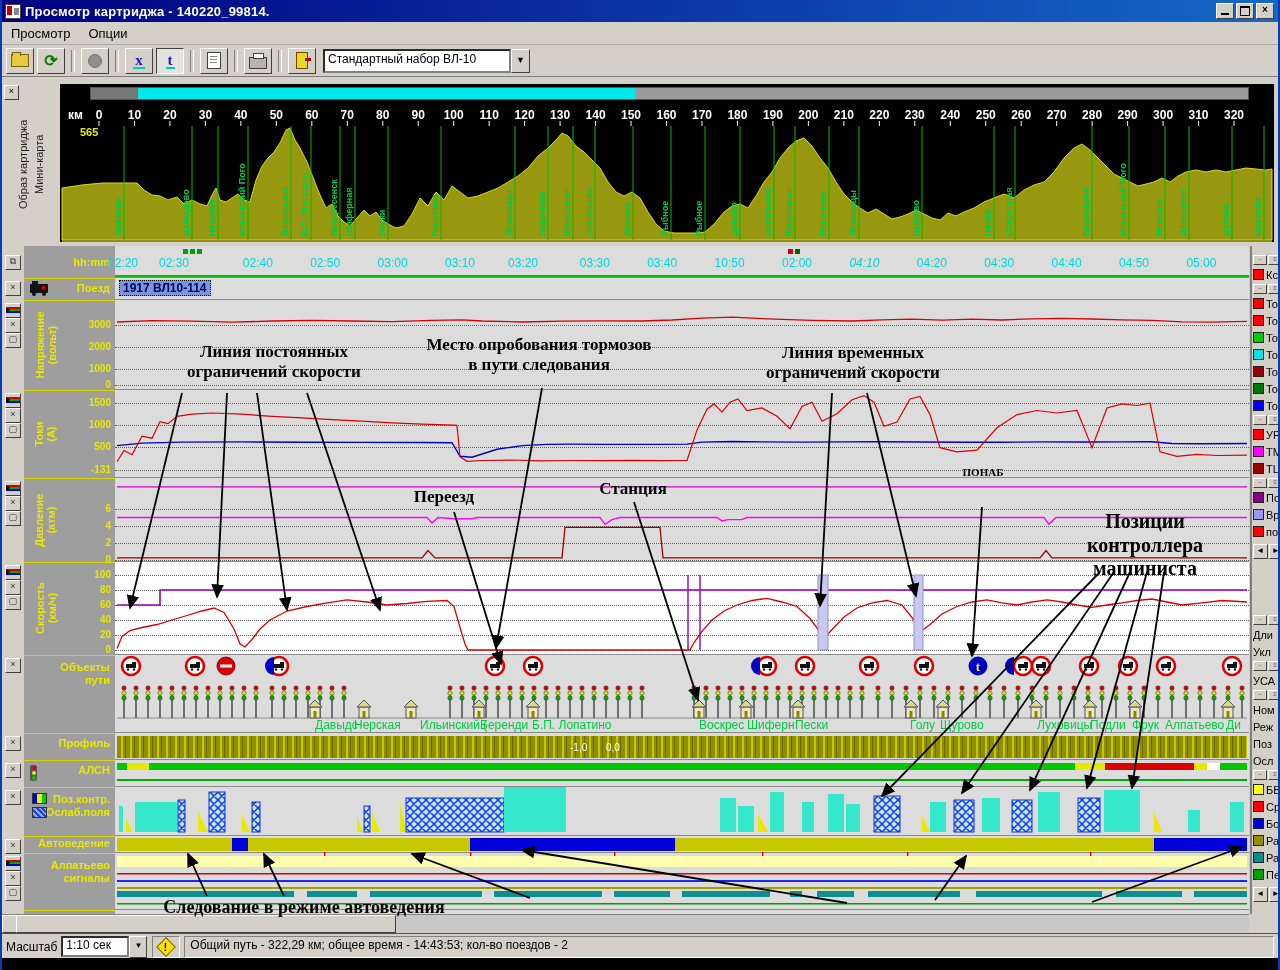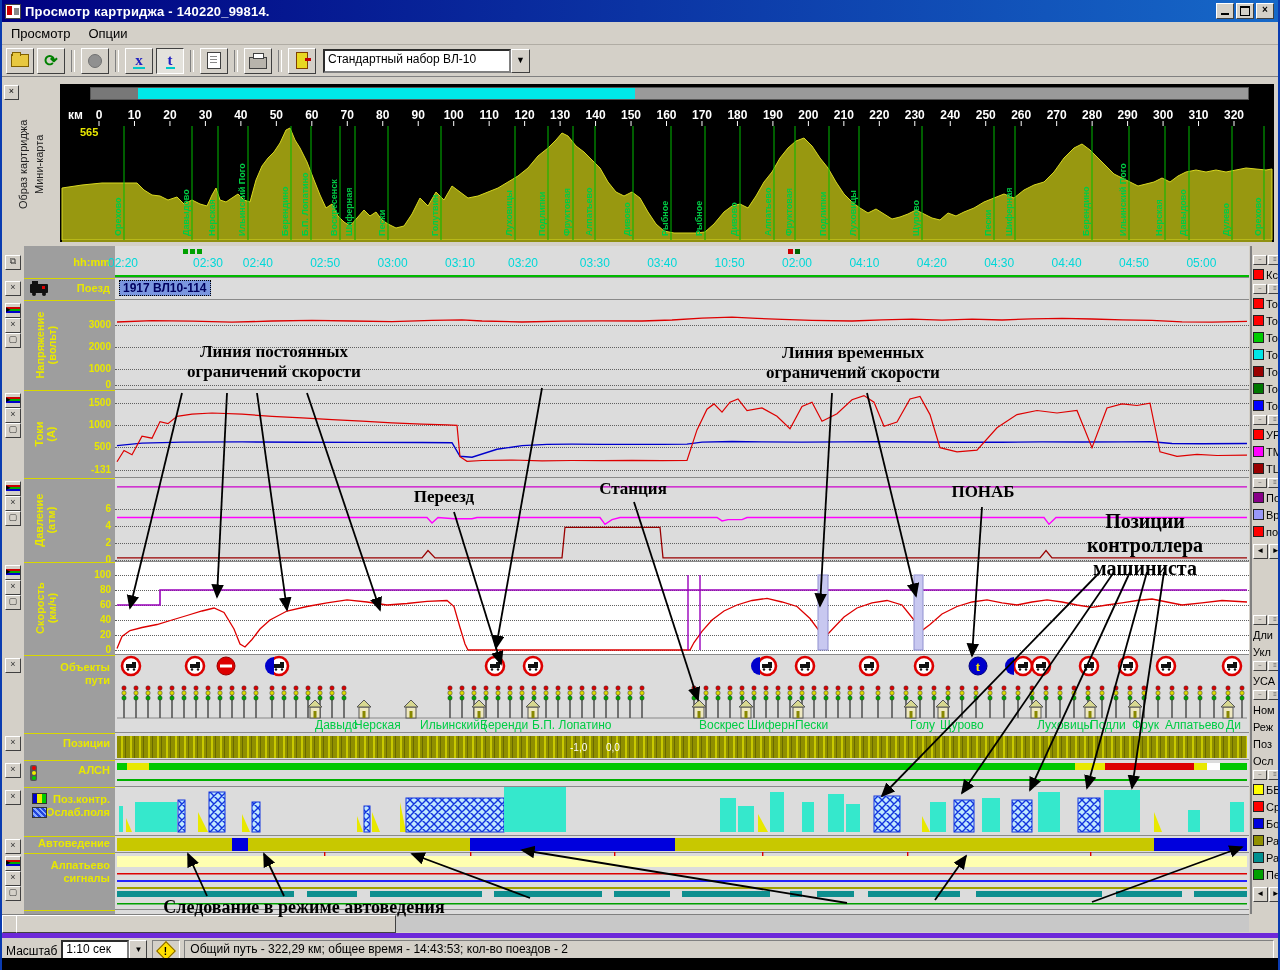--- a/index.html
+++ b/index.html
@@ -74,21 +74,21 @@
   .lg-hdr{display:flex;gap:1px;padding:1px 0 1px 1px;}
   .lg-hdr span{width:12px;height:8px;background:#d4d0c8;border:1px solid;border-color:#fff #404040 #404040 #fff;font-size:6px;line-height:7px;text-align:center;color:#555;}
   .lg-item{display:flex;align-items:center;height:17px;font-size:11px;color:#000;white-space:nowrap;padding-left:1px;}
   .lg-sq{width:9px;height:9px;border:1px solid #222;margin-right:2px;flex:0 0 auto;}
   .lg-arrows{display:flex;gap:1px;padding:2px 0 2px 1px;}
   .lg-arrows span{width:13px;height:13px;background:#d4d0c8;border:1px solid;border-color:#fff #404040 #404040 #fff;font-size:8px;line-height:12px;text-align:center;}
   
   #hscroll{position:absolute;left:0;top:914px;width:1247px;height:17px;background:#c8c8c8;border-top:1px solid #808080;}
   #hthumb{position:absolute;left:14px;top:0;width:378px;height:16px;background:#d4d0c8;border:1px solid;border-color:#fff #404040 #404040 #fff;}
   #hsq{position:absolute;left:0;top:0;width:14px;height:16px;background:#d4d0c8;border:1px solid;border-color:#fff #404040 #404040 #fff;}
-  #statusbar{position:absolute;left:0;top:933px;width:100%;height:25px;background:#d4d0c8;border-top:5px solid #6d28d9;display:flex;align-items:center;font-size:12px;}
+  #statusbar{position:absolute;left:0;top:933px;width:100%;height:25px;background:#d4d0c8;border-top:1px solid #6d28d9;display:flex;align-items:center;font-size:12px;}
   #scale-label{padding:0 4px;}
   #scale-field{width:58px;height:17px;background:#fff;border:2px inset #808080;font-size:12px;padding:0 3px;}
   #scale-drop{width:16px;height:20px;background:#d4d0c8;border:1px solid;border-color:#fff #404040 #404040 #fff;text-align:center;font-size:8px;line-height:18px;}
   #diamond-wrap{width:26px;height:20px;border:1px solid;border-color:#808080 #fff #fff #808080;margin-left:5px;display:flex;align-items:center;justify-content:center;}
   #diamond{width:12px;height:12px;background:#ffe000;border:1px solid #806000;transform:rotate(45deg);display:flex;align-items:center;justify-content:center;}
   #diamond i{transform:rotate(-45deg);font-style:normal;font-weight:bold;font-size:10px;}
   #status-info{flex:1;height:18px;border:1px solid;border-color:#808080 #fff #fff #808080;margin:0 4px;padding:1px 5px;}
   #blackstrip{position:absolute;left:0;top:958px;width:100%;height:12px;background:#000;}
 </style>
 </head>
@@ -360,21 +360,21 @@
         <div class="tick" style="top: 323px; right: 0px;">100</div>
         <div class="tick" style="top: 338px; right: 0px;">80</div>
         <div class="tick" style="top: 353px; right: 0px;">60</div>
         <div class="tick" style="top: 368px; right: 0px;">40</div>
         <div class="tick" style="top: 383px; right: 0px;">20</div>
         <div class="tick" style="top: 398px; right: 0px;">0</div>
         <div class="ysep" style="top: 409px;"></div>
         <div class="rowlabel" style="top: 415px;">Объекты
 пути</div>
         <div class="ysep" style="top: 487px;"></div>
-        <div class="rowlabel" style="top: 491px;">Позиции</div>
+        <div class="rowlabel" style="top: 491px;">Профиль</div>
         <div class="ysep" style="top: 514px;"></div>
         <div class="rowlabel" style="top: 518px;">АЛСН</div>
         <div class="ysep" style="top: 541px;"></div>
         <div style="left: 6px; top: 519px; width: 7px; height: 16px; background: rgb(85, 85, 85); position: absolute; border-radius: 2px;">
           <div style="position: absolute; left: 1.5px; top: 1px; width: 4px; height: 4px; border-radius: 50%; background: rgb(238, 0, 0);"></div>
           <div style="position: absolute; left: 1.5px; top: 6px; width: 4px; height: 4px; border-radius: 50%; background: rgb(238, 238, 0);"></div>
           <div style="position: absolute; left: 1.5px; top: 11px; width: 4px; height: 4px; border-radius: 50%; background: rgb(0, 204, 0);"></div>
         </div>
         <div class="rowlabel" style="top: 547px;">Поз.контр.
 Ослаб.поля</div>
@@ -416,31 +416,31 @@
           <div class="gridline" style="top: 73px;"></div>
           <div class="gridline" style="top: 88px;"></div>
         </div>
         <div class="crow" style="top: 409px; height: 78px; background: rgb(220, 220, 220);"></div>
         <div class="crow" style="top: 487px; height: 27px; background: rgb(220, 220, 220);"></div>
         <div class="crow" style="top: 514px; height: 27px; background: rgb(220, 220, 220);"></div>
         <div class="crow" style="top: 541px; height: 49px; background: rgb(220, 220, 220);"></div>
         <div class="crow" style="top: 590px; height: 17px; background: rgb(220, 220, 220);"></div>
         <div class="crow" style="top: 607px; height: 57px; background: rgb(220, 220, 220);"></div>
         <div class="timelbl" style="left: -7px; top: 10px;">02:20</div>
-        <div class="timelbl" style="left: 78px; top: 10px;">02:30</div>
+        <div class="timelbl" style="left: 44px; top: 10px;">02:30</div>
         <div class="timelbl" style="left: 127.8px; top: 10px;">02:40</div>
         <div class="timelbl" style="left: 195.2px; top: 10px;">02:50</div>
         <div class="timelbl" style="left: 262.6px; top: 10px;">03:00</div>
         <div class="timelbl" style="left: 330px; top: 10px;">03:10</div>
         <div class="timelbl" style="left: 393px; top: 10px;">03:20</div>
         <div class="timelbl" style="left: 464.8px; top: 10px;">03:30</div>
         <div class="timelbl" style="left: 532.2px; top: 10px;">03:40</div>
         <div class="timelbl" style="left: 599.6px; top: 10px;">10:50</div>
         <div class="timelbl" style="left: 667px; top: 10px;">02:00</div>
-        <div class="timelbl" style="left: 734.4px; top: 10px;">04:10</div>
+        <div class="timelbl" style="left: 734.4px; top: 10px; font-style: italic;">04:10</div>
         <div class="timelbl" style="left: 801.8px; top: 10px;">04:20</div>
         <div class="timelbl" style="left: 869.2px; top: 10px;">04:30</div>
         <div class="timelbl" style="left: 936.6px; top: 10px;">04:40</div>
         <div class="timelbl" style="left: 1004px; top: 10px;">04:50</div>
         <div class="timelbl" style="left: 1071.4px; top: 10px;">05:00</div>
         <div style="position: absolute; left: 0px; top: 29px; width: 100%; height: 2px; background: rgb(0, 187, 0); z-index: 3;"></div>
         <div class="tmark" style="left: 68px; top: 3px; background: rgb(0, 160, 0);"></div>
         <div class="tmark" style="left: 75px; top: 3px; background: rgb(0, 160, 0);"></div>
         <div class="tmark" style="left: 82px; top: 3px; background: rgb(0, 160, 0);"></div>
         <div class="tmark" style="left: 673px; top: 3px; background: rgb(204, 0, 0);"></div>
@@ -1402,21 +1402,23 @@
     <span id="diamond-wrap">
       <span id="diamond">
           <i>!</i>
         </span>
     </span>
     <span id="status-info">Общий путь - 322,29 км; общее время - 14:43:53; кол-во поездов - 2</span>
   </div>
   <div id="blackstrip"></div>
 <div class="ann" style="left: 272px; top: 362px; font-size: 17px;">Линия постоянных
 ограничений скорости</div>
+    <div class="ann" style="left: 537px; top: 355px; font-size: 17px;">Место опробования тормозов
+в пути следования</div>
     <div class="ann" style="left: 851px; top: 363px; font-size: 17px;">Линия временных
 ограничений скорости</div>
     <div class="ann" style="left: 442px; top: 497px; font-size: 17px;">Переезд</div>
     <div class="ann" style="left: 631px; top: 489px; font-size: 17px;">Станция</div>
-    <div class="ann" style="left: 981px; top: 492px; font-size: 17px;">ПОНАБ</div>
+    <div class="ann" style="left: 981px; top: 472px; font-size: 11px;">ПОНАБ</div>
     <div class="ann" style="left: 1143px; top: 545px; font-size: 20px;">Позиции контроллера
 машиниста</div>
     <div class="ann" style="left: 302px; top: 908px; font-size: 18px;">Следование в режиме автоведения</div>
   </div>
 
 </body></html>

